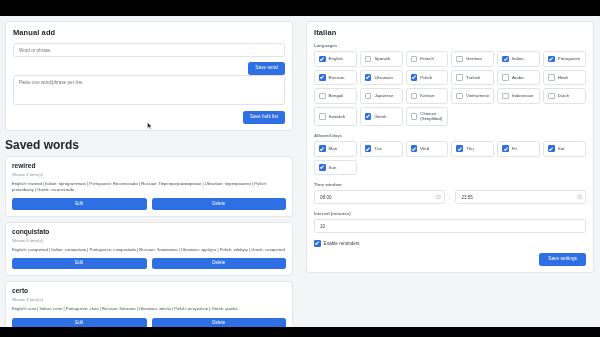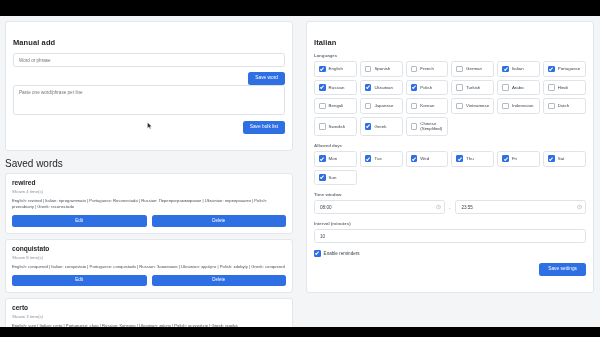--- a/index.html
+++ b/index.html
@@ -51,33 +51,33 @@
     width: 296px;
     height: 311px;
     box-sizing: border-box;
     padding: 5px 6px 0 2px;
     overflow: hidden;
   }
   .card {
     background: #ffffff;
     border: 0.6px solid #e3e6ea;
     border-radius: 3px;
-    padding: 16px 7px;
+    padding: 6px 7px;
     box-sizing: border-box;
   }
   .panel-title {
     font-size: 7.5px;
     font-weight: bold;
     color: #1d2125;
     margin: 0 0 6px 0;
     letter-spacing: 0.1px;
   }
   .section-title {
-    font-size: 10px;
-    font-weight: normal;
+    font-size: 12px;
+    font-weight: bold;
     color: #1d2125;
     margin: 7px 0 4px 0;
   }
   .field {
     width: 100%;
     box-sizing: border-box;
     border: 0.6px solid #dfe3e8;
     border-radius: 2.5px;
     background: #fff;
     font-size: 4.6px;

